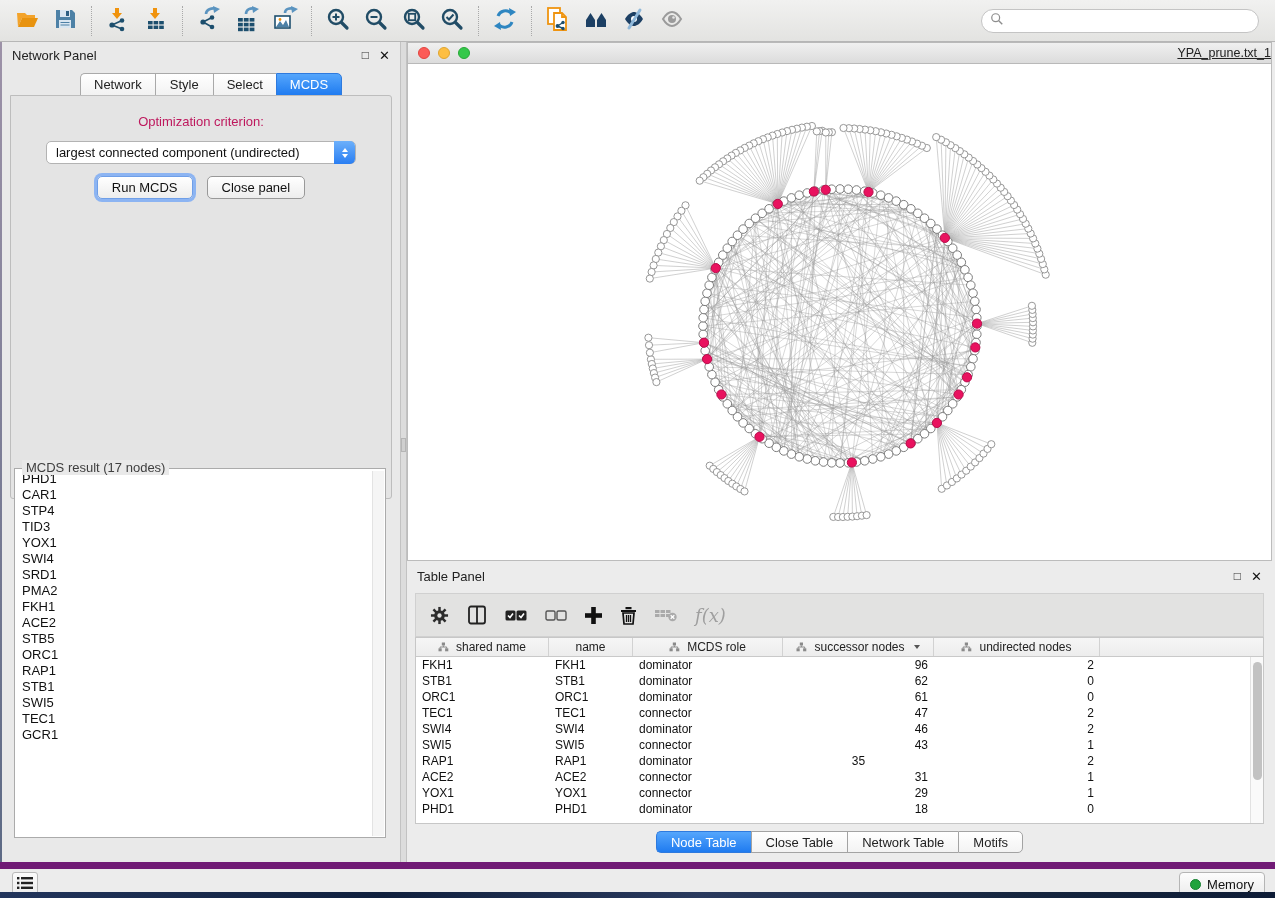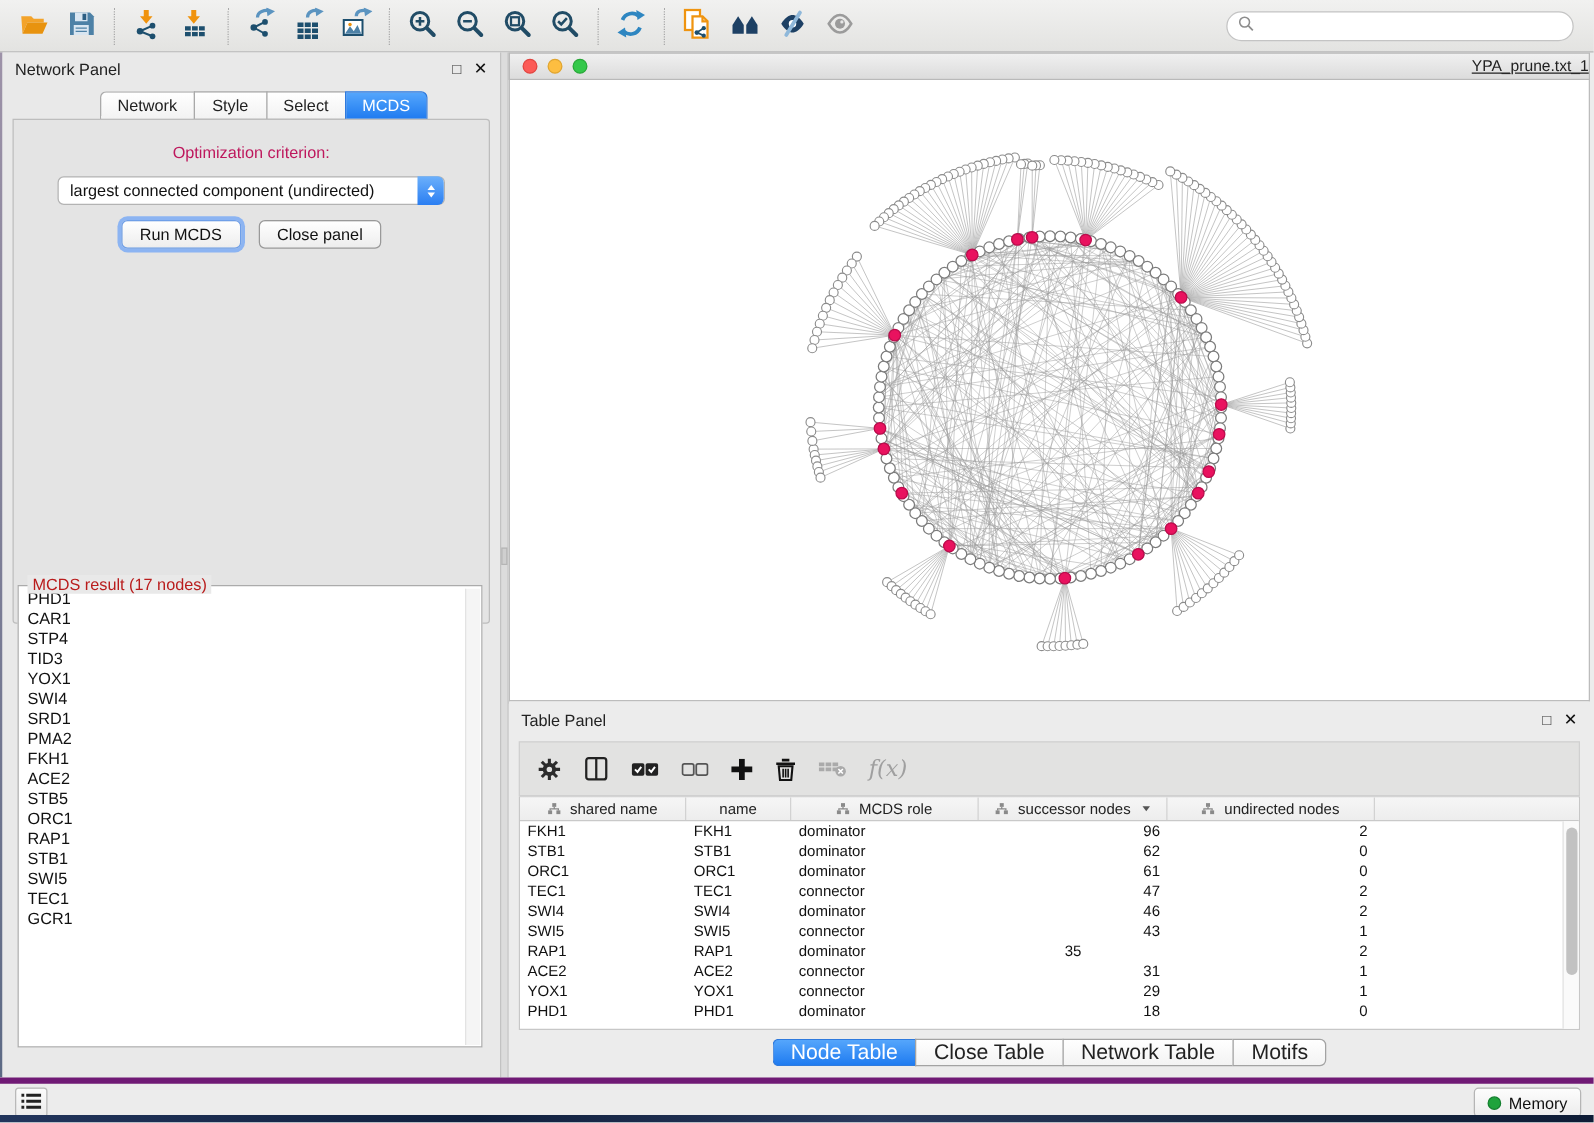--- a/index.html
+++ b/index.html
@@ -45,21 +45,21 @@
   .combo .cap{position:absolute;right:0;top:-1px;width:21px;height:23px;border-radius:0 5px 5px 0;
     background:linear-gradient(#6cb0fb,#2a7ef2);display:flex;flex-direction:column;align-items:center;justify-content:center;gap:2px;}
   .cap .up{width:0;height:0;border-left:3.5px solid transparent;border-right:3.5px solid transparent;border-bottom:4.5px solid #fff;}
   .cap .dn{width:0;height:0;border-left:3.5px solid transparent;border-right:3.5px solid transparent;border-top:4.5px solid #fff;}
   .btn-row{display:flex;justify-content:center;gap:14px;margin-top:12px;}
   .mac-btn{height:23px;padding:0 14px;font-size:13px;color:#111;background:linear-gradient(#ffffff,#ededed);
     border:1px solid #999;border-radius:5px;display:flex;align-items:center;}
   .mac-btn.focused{box-shadow:0 0 0 3px rgba(82,148,252,.6);border-color:#6f9fe8;}
 
   .result-box{position:absolute;left:12px;top:426px;width:372px;height:370px;}
-  .result-box .legend{position:absolute;left:8px;top:-8px;background:#e9e9e9;padding:0 4px;font-size:13px;color:#b91c1c;z-index:2;}
+  .result-box .legend{position:absolute;left:8px;top:-8px;background:#e9e9e9;padding:0 4px;font-size:13px;color:#404040;z-index:2;}
   .result-frame{position:absolute;inset:0;border:1px solid #ababab;background:#fff;}
   .result-list{position:absolute;left:2px;top:3px;right:14px;bottom:2px;overflow:hidden;font-size:13px;}
   .result-list div{line-height:16px;padding-left:6px;}
   .result-scroll{position:absolute;right:2px;top:3px;bottom:2px;width:12px;background:#f5f5f5;border-left:1px solid #e3e3e3;}
 
   
   .v-splitter{position:absolute;left:400px;top:42px;width:7px;height:820px;background:#dcdcdc;border-left:1px solid #c2c2c2;border-right:1px solid #c2c2c2;}
   .v-grip{position:absolute;left:401px;top:438px;width:5px;height:14px;background:#cfcfcf;border:1px solid #b5b5b5;}
 
   
@@ -91,28 +91,28 @@
   .th{display:flex;align-items:center;justify-content:center;gap:5px;font-size:12px;color:#222;border-right:1px solid #d2d2d2;position:relative;}
   .th .tree-icon{flex:0 0 auto;margin-right:2px;}
   .th .sort{width:0;height:0;border-left:3.5px solid transparent;border-right:3.5px solid transparent;border-top:4px solid #555;margin-left:4px;}
   .tbody{position:absolute;left:0;top:19px;right:13px;bottom:0;overflow:hidden;}
   .tr{display:flex;height:16px;line-height:16px;font-size:12px;}
   .td{padding:0 6px;white-space:nowrap;overflow:hidden;}
   .td.num{text-align:right;}
   .tbl-scroll{position:absolute;right:0;top:19px;width:13px;bottom:0;background:#fafafa;border-left:1px solid #e2e2e2;}
   .tbl-thumb{position:absolute;left:1.5px;top:5px;width:9px;height:118px;background:#c2c2c2;border-radius:5px;}
   .tp-tabs{position:absolute;left:0;right:0;top:268px;display:flex;justify-content:center;}
-  .tp-tab{height:22px;padding:0 14px;display:flex;align-items:center;font-size:17px;color:#222;
+  .tp-tab{height:22px;padding:0 14px;display:flex;align-items:center;font-size:13px;color:#222;
     background:linear-gradient(#ffffff,#f3f3f3);border:1px solid #a3a3a3;border-right:none;}
   .tp-tab:first-child{border-radius:5px 0 0 5px;}
   .tp-tab:last-child{border-right:1px solid #a3a3a3;border-radius:0 5px 5px 0;}
   .tp-tab.active{background:linear-gradient(#55a6fc,#1f7bf0);color:#fff;border-color:#2e7ade;}
 
   
-  .statusbar{position:absolute;left:0;top:862px;width:1275px;height:30px;background:#ececec;border-top:5px solid #701a75;}
+  .statusbar{position:absolute;left:0;top:862px;width:1275px;height:30px;background:#ececec;border-top:7px solid #701a75;}
   .sb-left-btn{position:absolute;left:12px;top:3px;width:26px;height:24px;background:linear-gradient(#fbfbfb,#ececec);
     border:1px solid #b9b9b9;border-radius:3px;display:flex;align-items:center;justify-content:center;}
   .memory-btn{position:absolute;right:10px;top:3px;height:24px;padding:0 10px;display:flex;align-items:center;gap:6px;
     background:linear-gradient(#fdfdfd,#ececec);border:1px solid #b5b5b5;border-radius:4px;font-size:13px;color:#111;}
   .mem-dot{width:11px;height:11px;border-radius:50%;background:#1fa33c;border:1px solid #158030;}
 </style>
 </head>
 <body>
 
 <div class="app">

